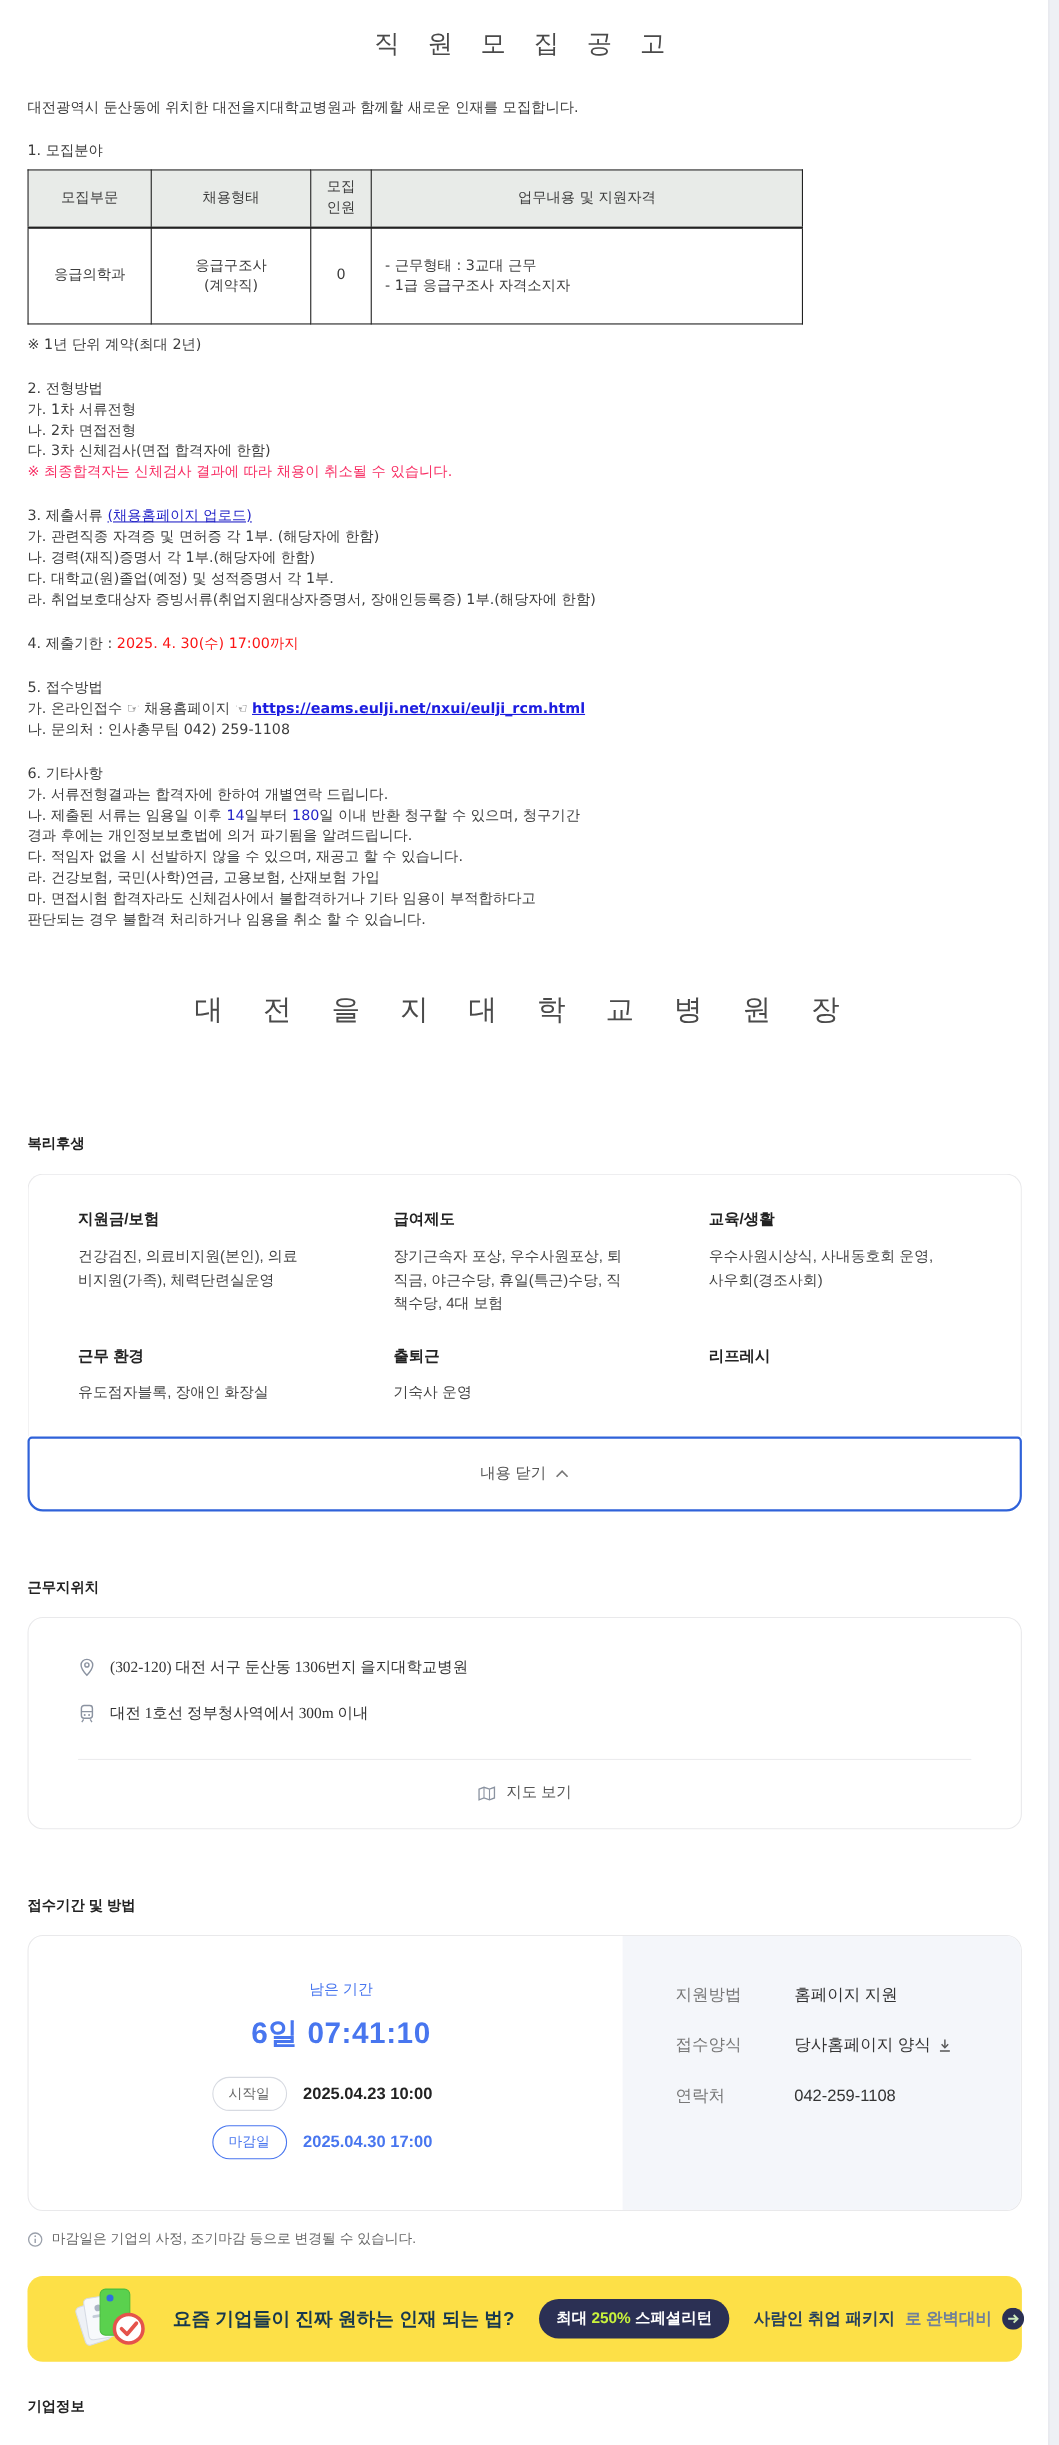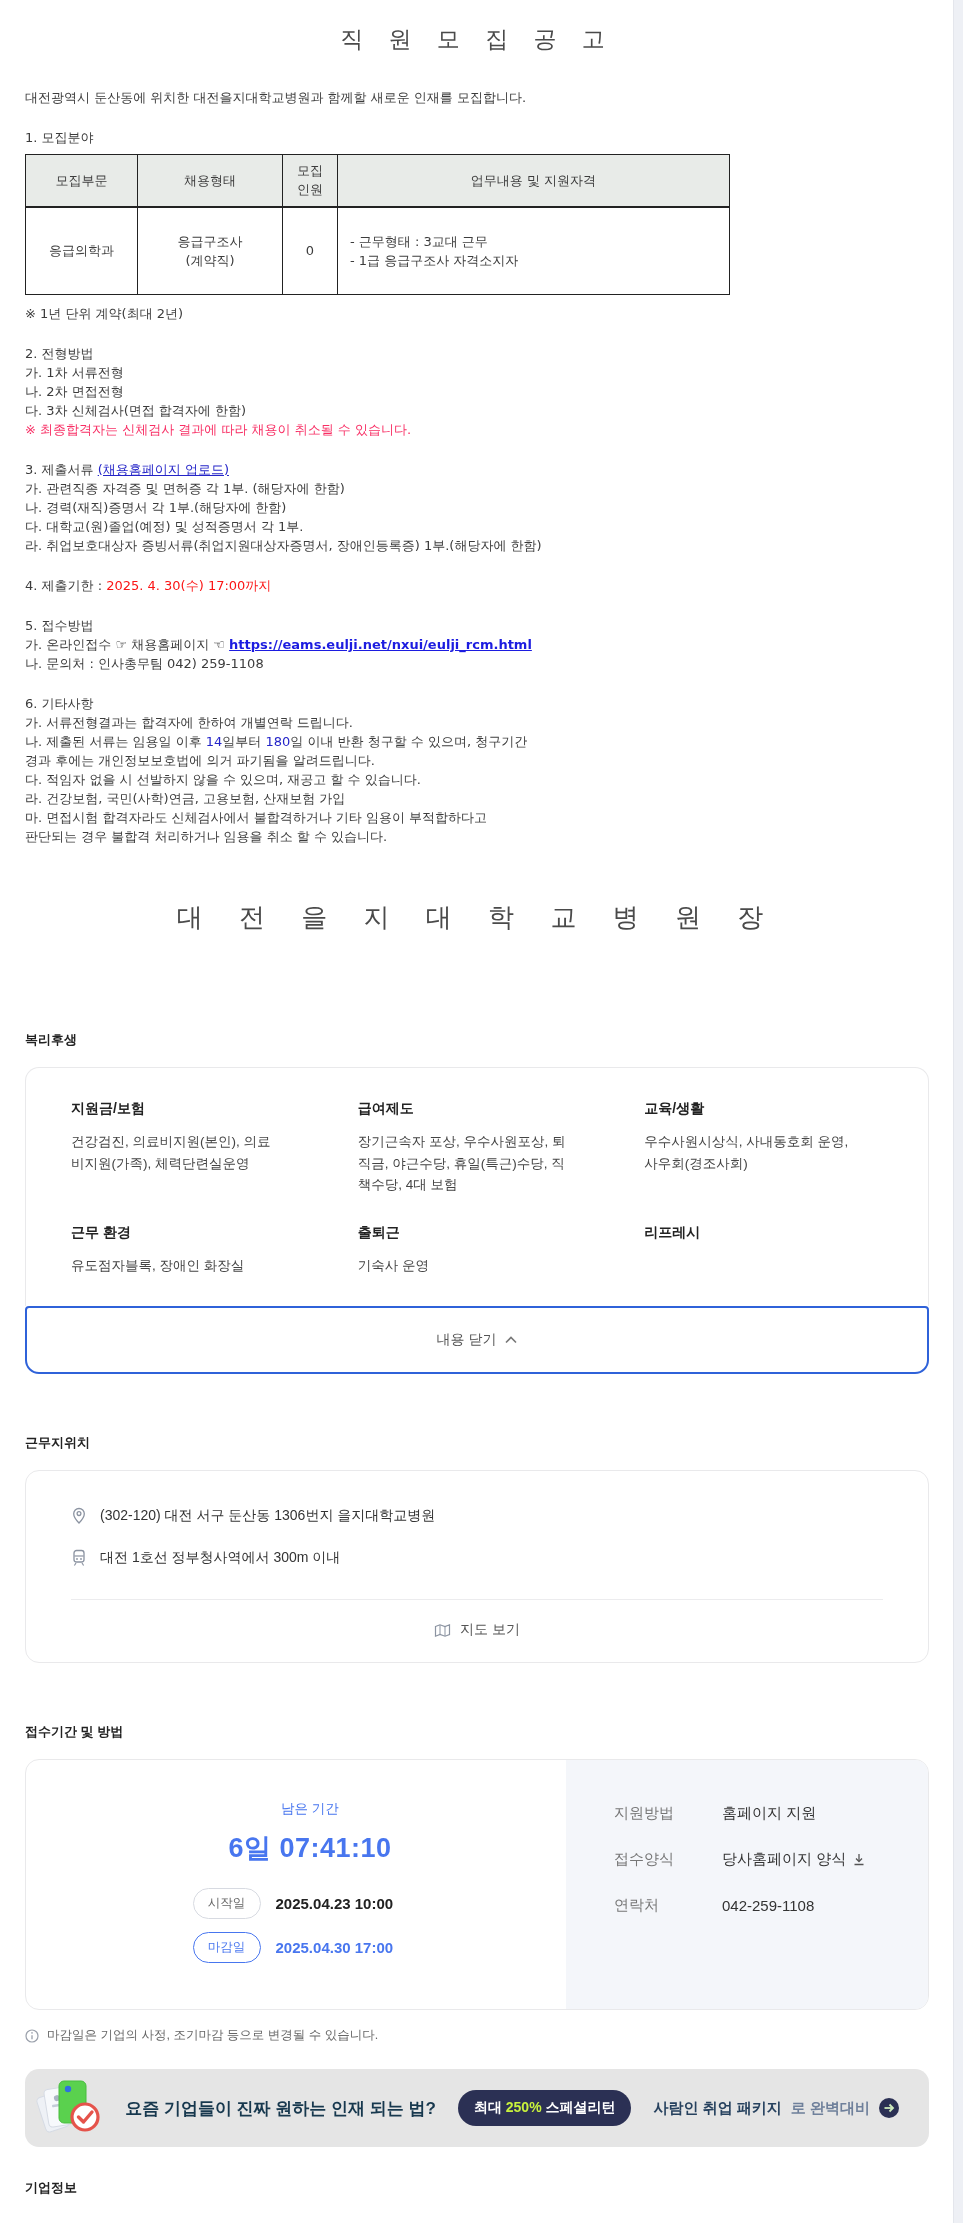--- a/index.html
+++ b/index.html
@@ -41,21 +41,21 @@
 
   
   .sec-benefits { margin-top:96px; }
   .benefits-card { border-radius:14px 14px 0 0; border-bottom:none; padding:32px 45px 30px; display:grid; grid-template-columns:1fr 1fr 1fr; gap:28px 48px; }
   .b-title { font-size:14px; font-weight:700; color:#222; margin-bottom:13px; }
   .b-desc { font-size:13.5px; color:#444; line-height:1.6; padding-right:26px; }
   .benefits-close { width:100%; border:2px solid #2f62d9; border-radius:4px 4px 14px 14px; height:68px;
     display:flex; align-items:center; justify-content:center; gap:9px; color:#555; font-size:14px; background:#fff; cursor:pointer; }
 
   
-  .loc-card { padding:36px 45px 0; }
+  .loc-card { padding:36px 45px 0;font-family:Liberation Serif, serif; }
   .loc-row { display:flex; gap:13px; align-items:center; margin-bottom:24px; font-size:14px; color:#333; }
   .loc-divider { border-top:1px solid #ececee; margin-top:32px; }
   .map-btn { display:flex; justify-content:center; align-items:center; gap:9px; padding:21px 0 23px; color:#555; font-size:14px; cursor:pointer; }
   .gicon { display:inline-flex; align-items:center; justify-content:center; color:#8b93a1; }
 
   
   .apply-card { display:flex; overflow:hidden; align-items:stretch;padding-left:28px; }
   .apply-left { width:512px; text-align:center; padding:40px 0 46px; }
   .remain-label { color:#4876ef; font-size:13.5px; }
   .remain-value { color:#4876ef; font-size:27px; font-weight:800; margin:12px 0 22px; letter-spacing:0.5px; }
@@ -64,21 +64,21 @@
   .pill.end { border:1.5px solid #4876ef; color:#4876ef; }
   .date-val { font-size:15px; font-weight:700; color:#222; width:152px; text-align:left; }
   .date-val.end { color:#4876ef; }
   .apply-right { flex:1; background:#f4f6fa; padding:44px 0 0 48px; }
   .apply-row { display:flex; margin-bottom:27px; font-size:15px; }
   .apply-row .lbl { width:108px; color:#777; }
   .apply-row .val { color:#333; display:flex; gap:7px; align-items:center; }
   .notice { display:flex; gap:8px; align-items:center; margin-top:17px; color:#666; font-size:12.5px; }
 
   
-  .banner { margin-top:25px; background:#e5e5e5; border-radius:14px; height:78px; display:flex; align-items:center; padding:0 30px 0 40px; gap:22px; cursor:pointer;justify-content:flex-end; }
+  .banner { margin-top:25px; background:#fde047; border-radius:14px; height:78px; display:flex; align-items:center; padding:0 30px 0 40px; gap:22px; cursor:pointer; }
   .banner-headline { font-size:17px; font-weight:800; color:#17384e; margin-right:auto; white-space:nowrap; }
   .banner-pill { background:#2b3054; color:#fff; border-radius:999px; padding:9px 16px; font-size:14px; font-weight:700; white-space:nowrap; }
   .banner-pill .pct { color:#c9f23c; }
   .banner-cta { font-size:15px; font-weight:700; color:#26415e; display:flex; align-items:center; gap:9px; white-space:nowrap; }
   .banner-cta .rest { color:#6f809b; font-weight:600; }
 
   
   .sec-company { margin-top:32px; }
   .company-head { display:flex; justify-content:space-between; align-items:center; margin-bottom:18px; }
 

